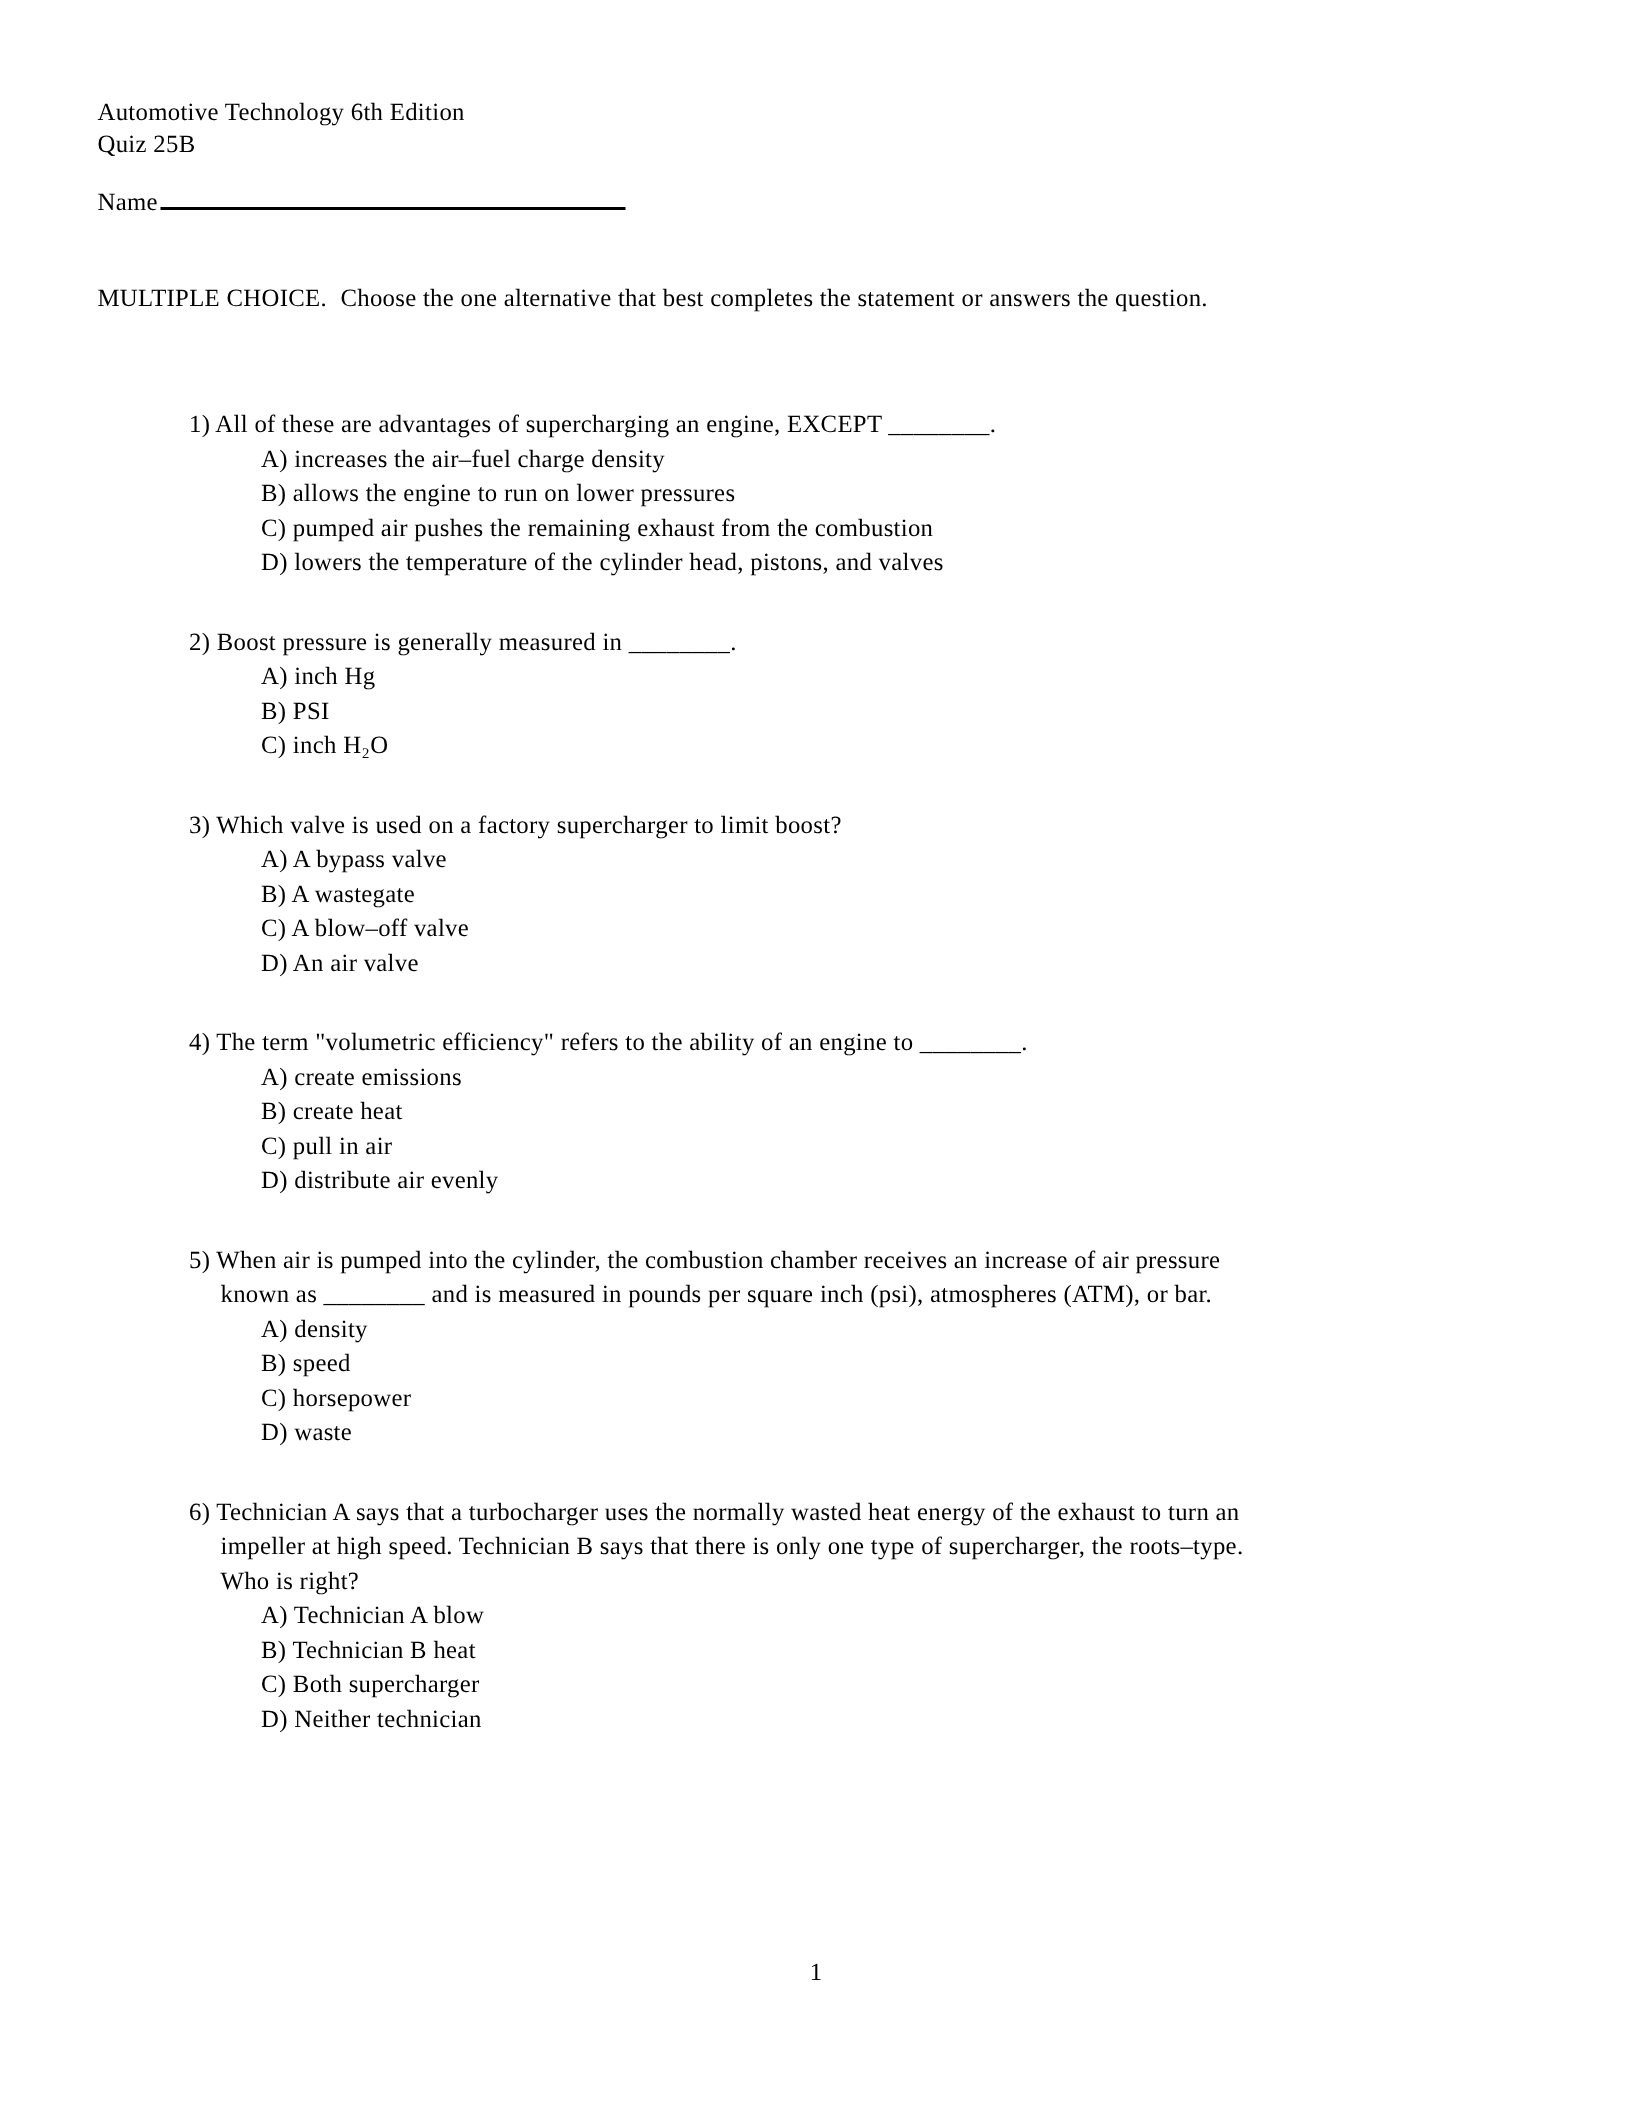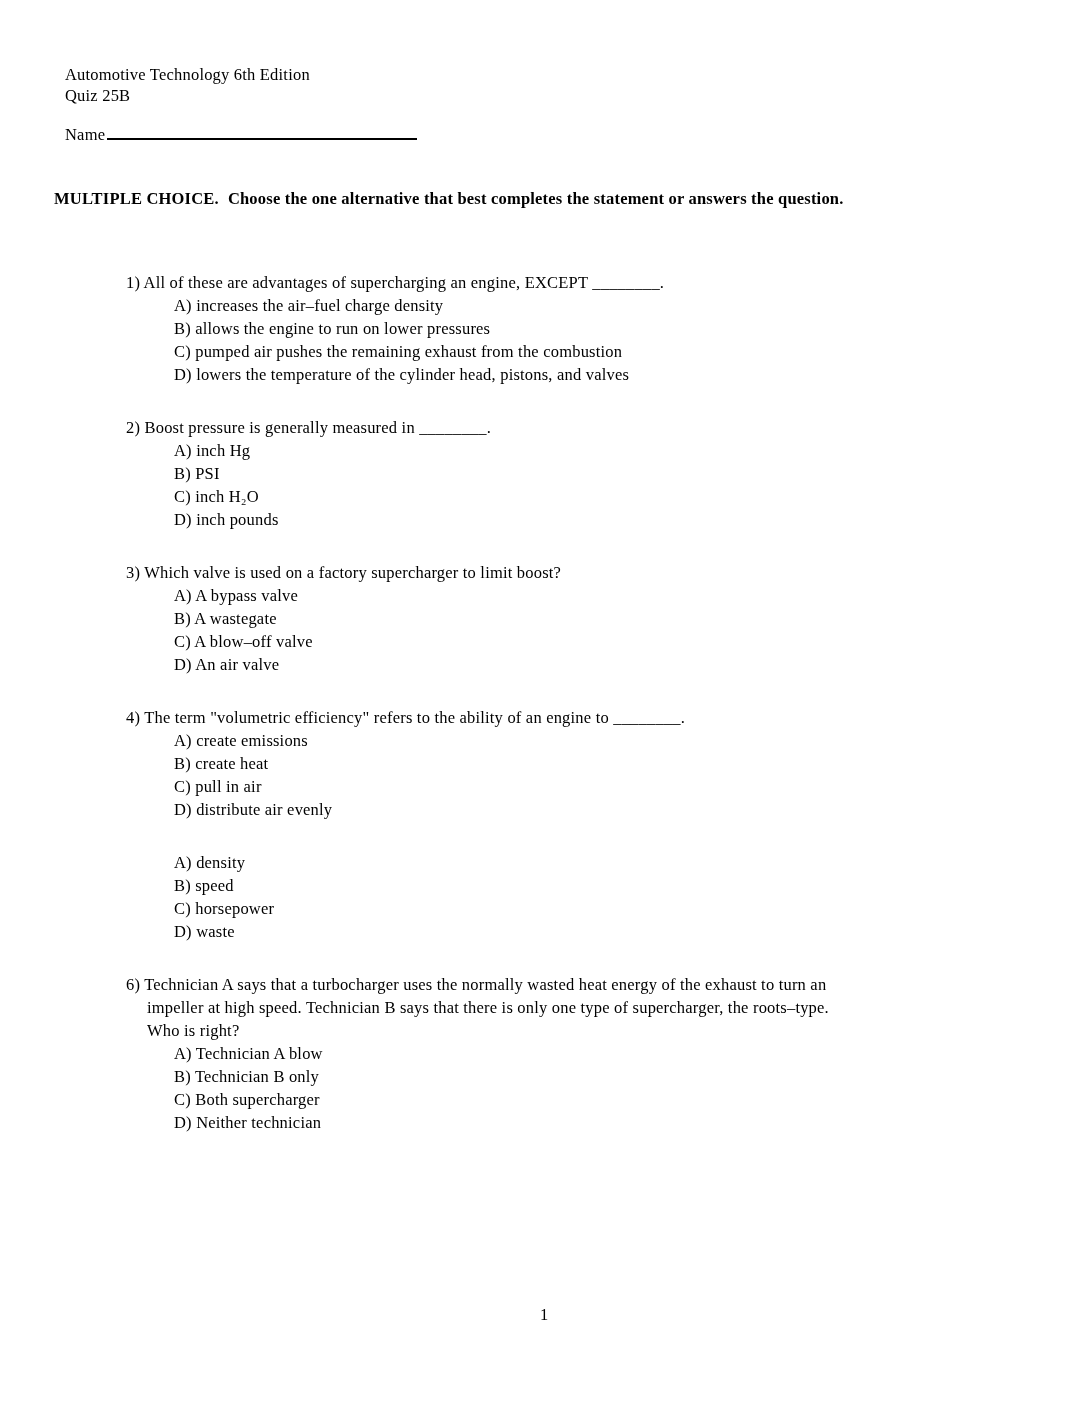--- a/index.html
+++ b/index.html
@@ -39,23 +39,23 @@
     display: inline-block;
     width: 310px;
     height: 17px;
     border-bottom: 2px solid #000000;
     margin-left: 2px;
     vertical-align: baseline;
   }
   .instructions {
     position: absolute;
     top: 187px;
-    left: 54px;
+    left: 65px;
     width: 960px;
-    font-weight: bold;
+    font-weight: normal;
     white-space: nowrap;
   }
   .instr-rest {
     margin-left: 9px;
   }
   .questions {
     position: absolute;
     top: 226px;
     left: 0;
     width: 1088px;
@@ -144,21 +144,20 @@
     <section class="question">
       <div class="q-body">
         <div class="q-text">
           <span class="q-num">2)</span>
           <span>Boost pressure is generally measured in ________.</span>
         </div>
         <div class="choices">
           <div class="choice">A) inch Hg</div>
           <div class="choice">B) PSI</div>
           <div class="choice">C) inch H₂O</div>
-          <div class="choice">D) inch pounds</div>
         </div>
       </div>
       <div class="answer-slot">
         <span class="ans-num">2)</span><span class="ans-line"></span>
       </div>
     </section>
 
     <section class="question">
       <div class="q-body">
         <div class="q-text">
@@ -190,41 +189,45 @@
           <div class="choice">D) distribute air evenly</div>
         </div>
       </div>
       <div class="answer-slot">
         <span class="ans-num">4)</span><span class="ans-line"></span>
       </div>
     </section>
 
     <section class="question">
       <div class="q-body">
+        <div class="q-text">
+          <span class="q-num">5)</span>
+          <span>When air is pumped into the cylinder, the combustion chamber receives an increase of air pressure known as ________ and is measured in pounds per square inch (psi), atmospheres (ATM), or bar.</span>
+        </div>
         <div class="choices">
           <div class="choice">A) density</div>
           <div class="choice">B) speed</div>
           <div class="choice">C) horsepower</div>
           <div class="choice">D) waste</div>
         </div>
       </div>
       <div class="answer-slot">
         <span class="ans-num">5)</span><span class="ans-line"></span>
       </div>
     </section>
 
     <section class="question">
       <div class="q-body">
         <div class="q-text">
           <span class="q-num">6)</span>
           <span>Technician A says that a turbocharger uses the normally wasted heat energy of the exhaust to turn an impeller at high speed. Technician B says that there is only one type of supercharger, the roots–type. Who is right?</span>
         </div>
         <div class="choices">
           <div class="choice">A) Technician A blow</div>
-          <div class="choice">B) Technician B only</div>
+          <div class="choice">B) Technician B heat</div>
           <div class="choice">C) Both supercharger</div>
           <div class="choice">D) Neither technician</div>
         </div>
       </div>
       <div class="answer-slot">
         <span class="ans-num">6)</span><span class="ans-line"></span>
       </div>
     </section>
 
   </main>

